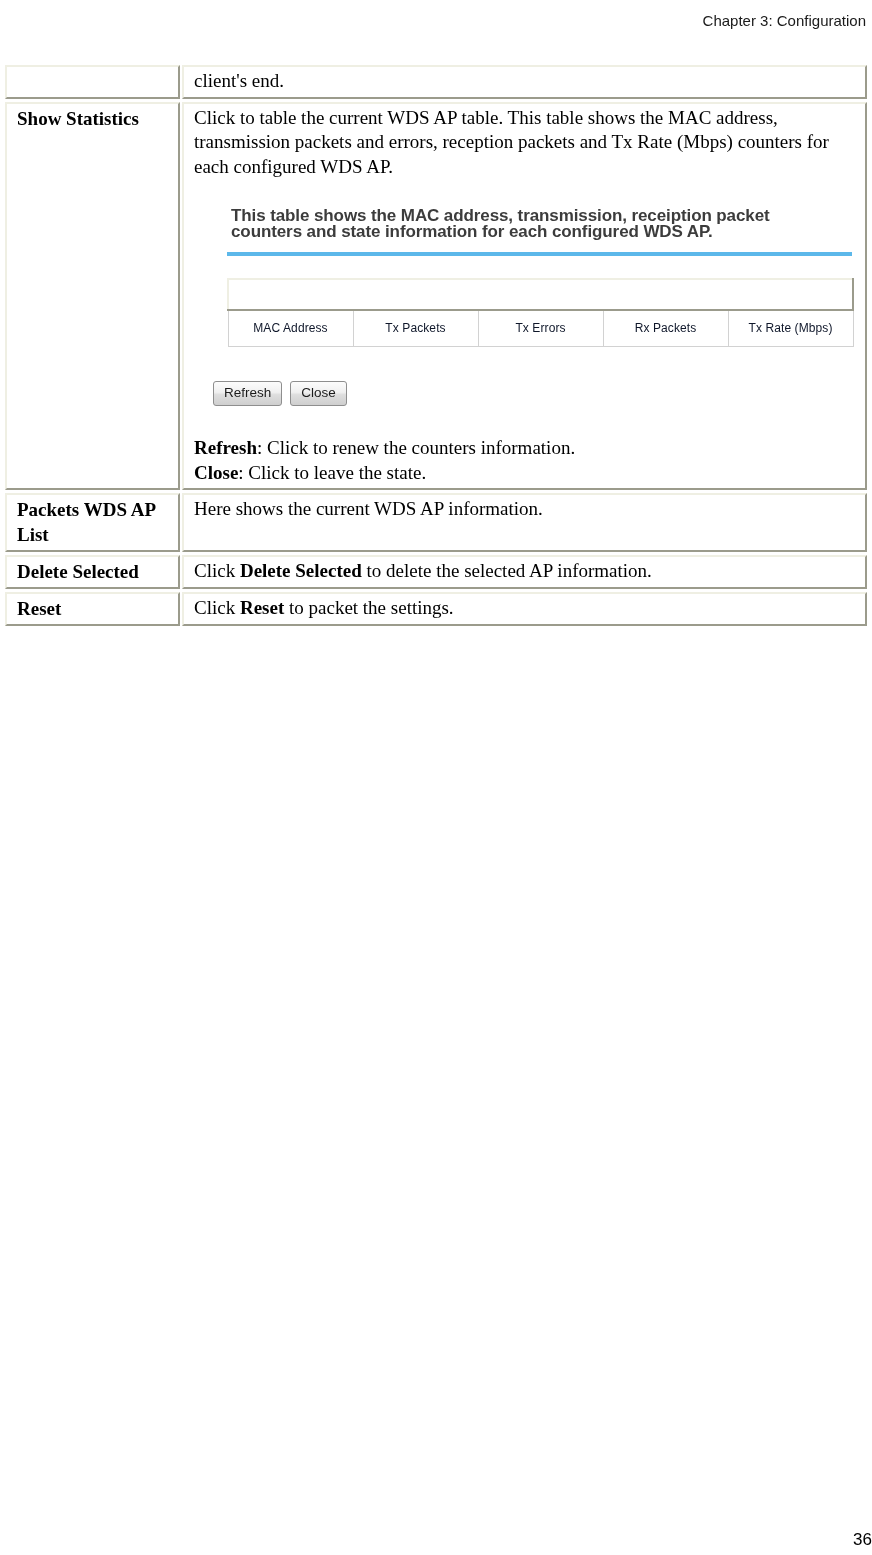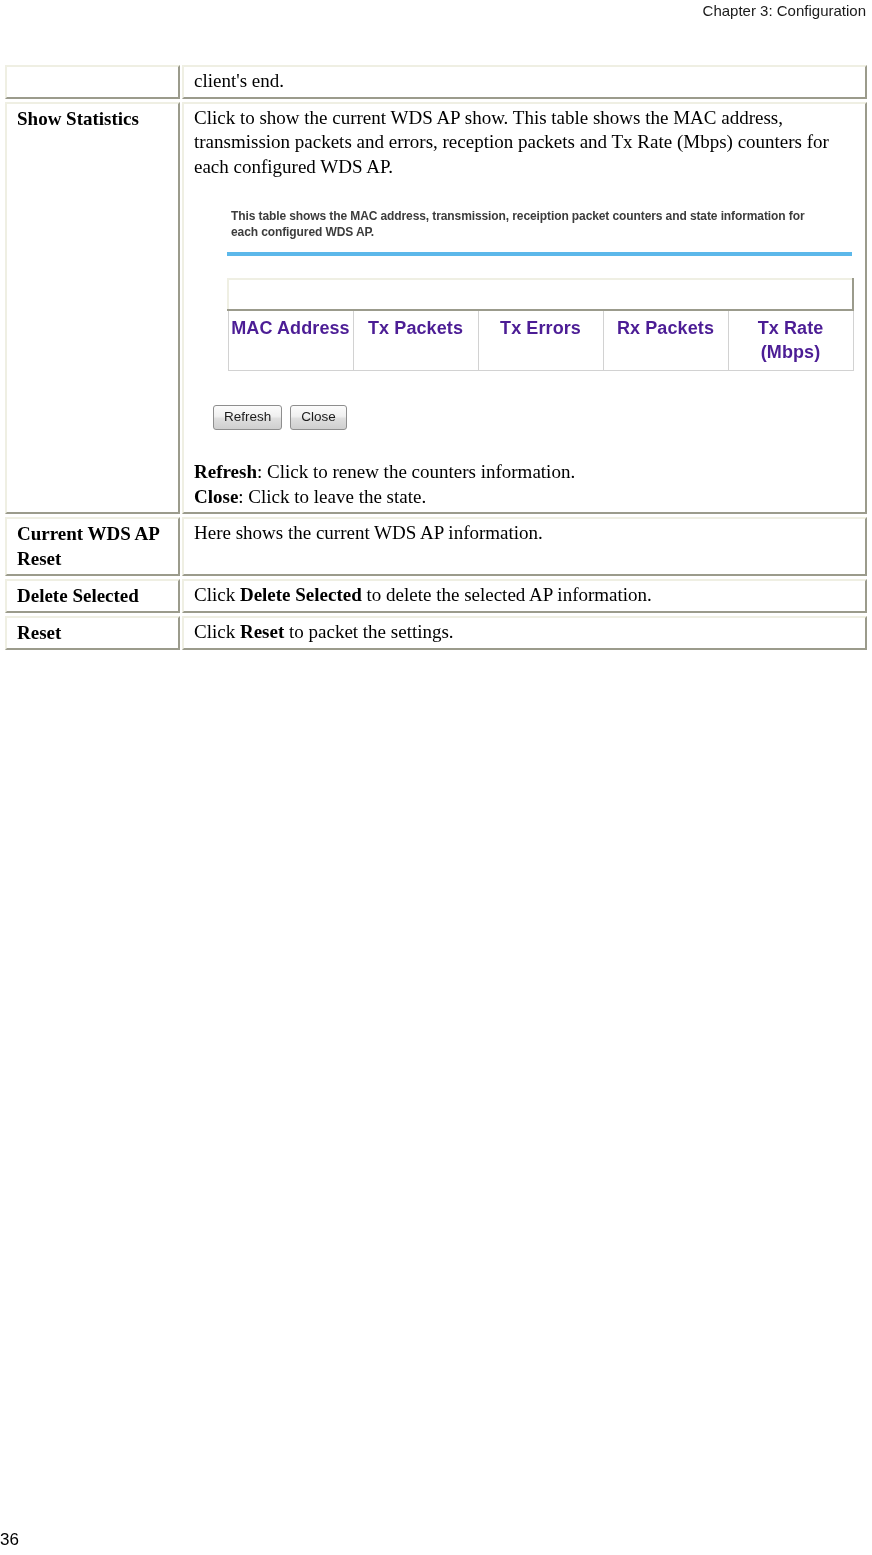--- a/index.html
+++ b/index.html
@@ -20,21 +20,21 @@
   .page-header {
     position: absolute;
     top: 0px;
     left: 0px;
     width: 866px;
     text-align: right;
     font-family: "Liberation Sans", sans-serif;
     font-size: 15px;
     line-height: 20px;
     color: #1a1a1a;
-    padding-top: 1px;
+    padding-top: 11px;
   }
 
   
   .desc-table {
     position: absolute;
     top: 62px;
     left: 3px;
     width: 866px;
     border-collapse: separate;
     border-spacing: 2px 3px;
@@ -70,21 +70,21 @@
   }
   .desc-p b { font-weight: bold; }
 
   
   .figure {
     margin: 29px 0 0 15px;
     width: 645px;
     font-family: "Liberation Sans", sans-serif;
   }
   .fig-intro {
-    font-size: 12px;
+    font-size: 17px;
     line-height: 16px;
     color: #3c3c3c;
     font-weight: bold;
     letter-spacing: -0.1px;
     margin: 0 0 0 22px;
     width: 580px;
   }
   .fig-rule {
     margin: 12px 0 0 18px;
     width: 625px;
@@ -102,23 +102,23 @@
     color: #ffffff;
     font-weight: bold;
     font-size: 13.5px;
     text-align: left;
     padding: 4px 0 5px 9px;
     letter-spacing: 0.1px;
   }
   .wds-head td {
     border: 1px solid #d2d2d2;
     background: #ffffff;
-    color: #4c1d95;
-    font-weight: bold;
-    font-size: 18px;
+    color: #0f172a;
+    font-weight: normal;
+    font-size: 12px;
     text-align: center;
     padding: 5px 0 6px 0;
     letter-spacing: 0.1px;
   }
   .wds-head td.c1 { width: 139px; }
   .wds-head td.c2 { width: 114px; }
   .wds-head td.c3 { width: 100px; }
   .wds-head td.c4 { width: 122px; }
   .wds-head td.c5 { width: 152px; }
 
@@ -147,21 +147,21 @@
     font-size: 19px;
     line-height: 24.5px;
   }
 
   
   .page-number {
     position: absolute;
     left: 0px;
     top: 1530px;
     width: 872px;
-    text-align: left;
+    text-align: right;
     font-family: "Liberation Sans", sans-serif;
     font-size: 17px;
     color: #000000;
   }
 </style>
 </head>
 <body>
 
 <div class="page-header">
   <span>Chapter 3: Configuration</span>
@@ -173,21 +173,21 @@
     <tr>
       <td class="col-label cell-empty"></td>
       <td class="col-desc">
         <p class="desc-p">client's end.</p>
       </td>
     </tr>
 
     <tr>
       <td class="col-label">Show Statistics</td>
       <td class="col-desc">
-        <p class="desc-p">Click to show the current WDS AP show. This table shows the MAC address, transmission packets and errors, reception packets and Tx Rate (Mbps) counters for each configured WDS AP.</p>
+        <p class="desc-p">Click to table the current WDS AP table. This table shows the MAC address, transmission packets and errors, reception packets and Tx Rate (Mbps) counters for each configured WDS AP.</p>
 
         <div class="figure">
 
           <div class="fig-intro">This table shows the MAC address, transmission, receiption packet counters and state information for each configured WDS AP.</div>
 
           <div class="fig-rule"></div>
 
           <table class="wds-table">
             <tbody>
               <tr>
@@ -209,21 +209,21 @@
         </div>
 
         <div class="fig-foot">
           <div><b>Refresh</b><span>: Click to renew the counters information.</span></div>
           <div><b>Close</b><span>: Click to leave the state.</span></div>
         </div>
       </td>
     </tr>
 
     <tr>
-      <td class="col-label">Current WDS AP Reset</td>
+      <td class="col-label">Packets WDS AP List</td>
       <td class="col-desc">
         <p class="desc-p">Here shows the current WDS AP information.</p>
       </td>
     </tr>
 
     <tr>
       <td class="col-label">Delete Selected</td>
       <td class="col-desc">
         <p class="desc-p"><span>Click </span><b>Delete Selected</b><span> to delete the selected AP information.</span></p>
       </td>

